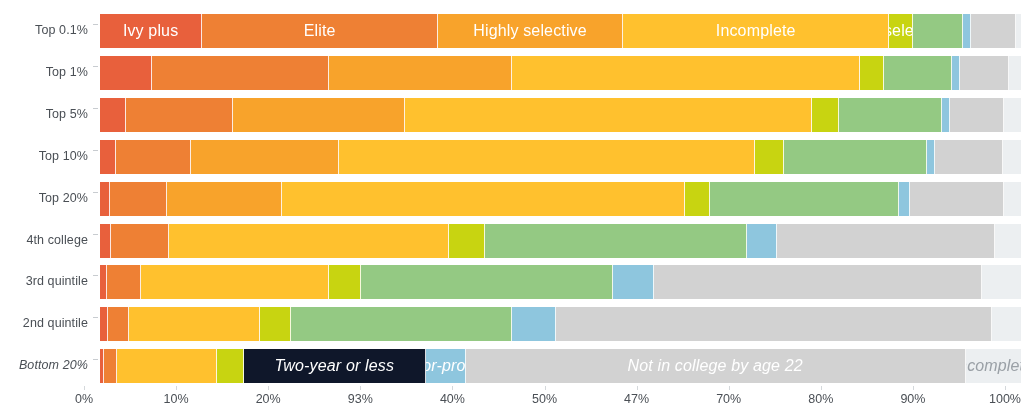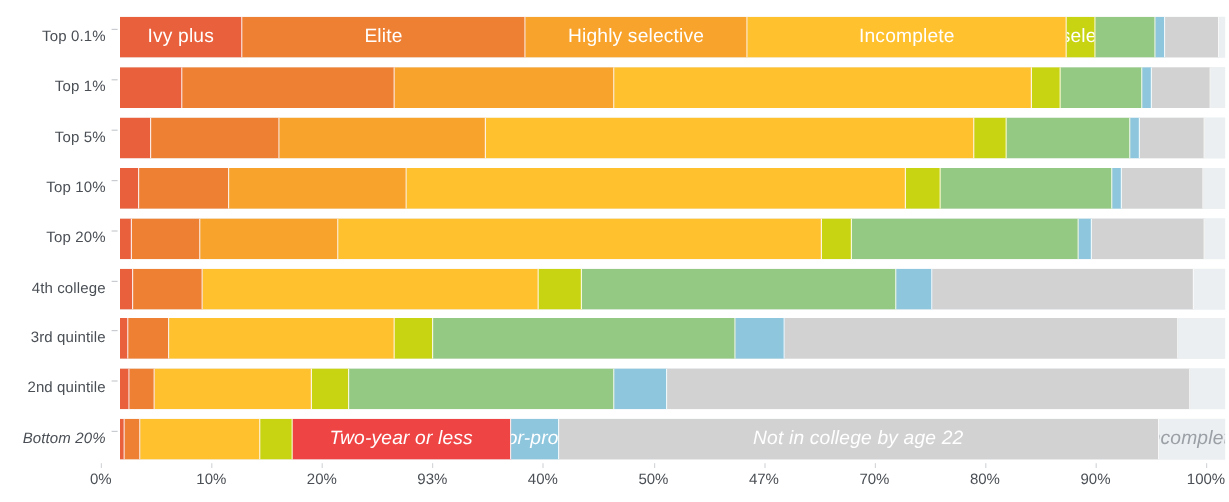--- a/index.html
+++ b/index.html
@@ -252,21 +252,21 @@
         </div>
       </div>
       <div class="bar-row" style="top: 349.2px; font-style: italic;">
         <div class="row-label" style="top: 9px;">Bottom 20%</div>
         <div class="tickstub"></div>
         <div class="bar-track">
           <div class="seg" title="Ivy plus: 0.4%" style="left: 0%; width: 0.4%; background: rgb(232, 96, 60); border-right: 1px solid rgba(255, 255, 255, 0.85);"></div>
           <div class="seg" title="Elite: 1.5%" style="left: 0.4%; width: 1.5%; background: rgb(238, 128, 52); border-right: 1px solid rgba(255, 255, 255, 0.85);"></div>
           <div class="seg" title="Selective: 10.8%" style="left: 1.9%; width: 10.8%; background: rgb(255, 193, 46); border-right: 1px solid rgba(255, 255, 255, 0.85);"></div>
           <div class="seg" title="Not selective: 2.9%" style="left: 12.7%; width: 2.9%; background: rgb(200, 212, 17); border-right: 1px solid rgba(255, 255, 255, 0.85);"></div>
-          <div class="seg" title="Two-year or less: 19.8%" style="left: 15.6%; width: 19.8%; background: #ef4444; border-right: 1px solid rgba(255, 255, 255, 0.85);">
+          <div class="seg" title="Two-year or less: 19.8%" style="left: 15.6%; width: 19.8%; background: #0f172a; border-right: 1px solid rgba(255, 255, 255, 0.85);">
             <span class="seg-label">Two-year or less</span>
           </div>
           <div class="seg" title="For-profit: 4.3%" style="left: 35.4%; width: 4.3%; background: rgb(142, 198, 222); border-right: 1px solid rgba(255, 255, 255, 0.85);">
             <span class="seg-label">For-profit</span>
           </div>
           <div class="seg" title="Not in college by age 22: 54.3%" style="left: 39.7%; width: 54.3%; background: rgb(210, 210, 210); border-right: 1px solid rgba(255, 255, 255, 0.85);">
             <span class="seg-label">Not in college by age 22</span>
           </div>
           <div class="seg" title="Incomplete: 6%" style="left: 94%; width: 6%; background: rgb(236, 239, 241);">
             <span class="seg-label dark">Incomplete</span>

